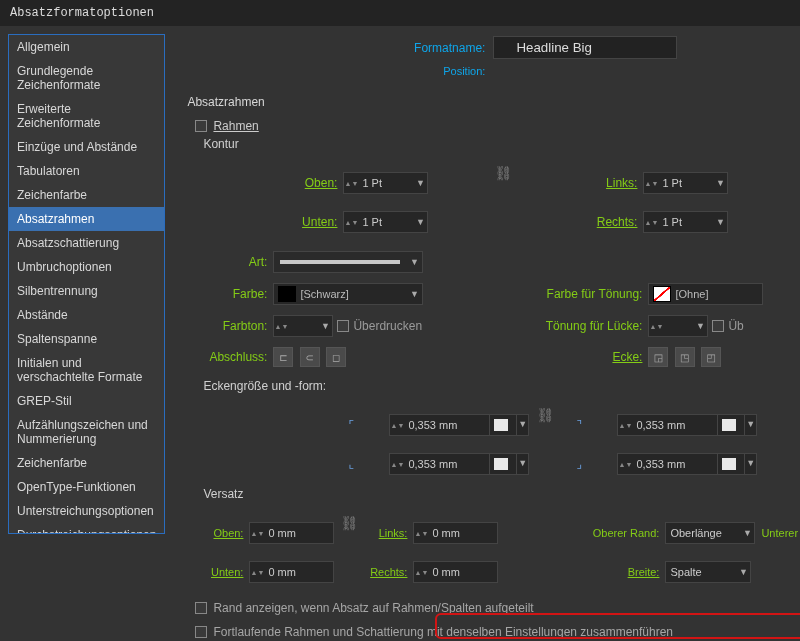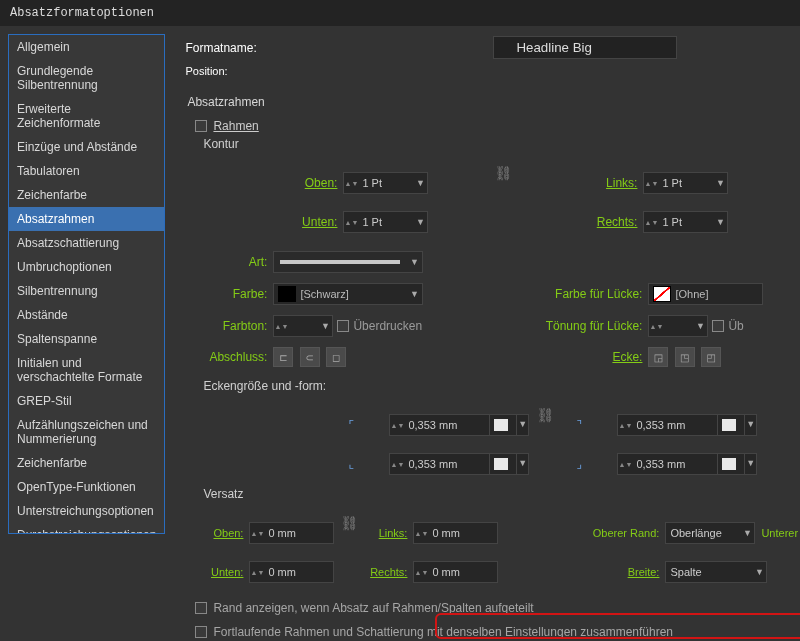--- a/index.html
+++ b/index.html
@@ -10,21 +10,21 @@
   .layout { display: flex; height: calc(100% - 26px); }
 
   .sidebar { width: 222px; margin: 8px 0 8px 8px; }
   .sidebar-inner { border: 1px solid #2a6dbf; background: #383838; height: 500px; overflow: hidden; }
   .side-item { padding: 5px 8px; color: #d8d8d8; cursor: pointer; }
   .side-item.selected { background: #3a70b0; color: #ffffff; }
 
   .main { flex: 1; padding: 10px 0 0 20px; position: relative; }
 
   .row-top { display: flex; align-items: center; gap: 8px; margin-bottom: 6px; }
-  .lbl-right { text-align: left; color: #ffffff; }
+  .lbl-right { text-align: right; color: #0ea5e9; }
   .text-input { background: #222; border: 1px solid #444; color: #ddd; padding: 3px 22px; width: 184px; }
 
   .section-title { color: #d8d8d8; margin: 18px 0 10px 2px; font-size: 12px; }
 
   .checkbox-row { display: flex; align-items: center; gap: 6px; margin-left: 10px; margin-bottom: 4px; }
   .cb { width: 12px; height: 12px; border: 1px solid #888; background: #3a3a3a; display: inline-block; flex-shrink: 0; }
 
   .grp { margin-left: 18px; margin-bottom: 12px; }
   .grp-title { color: #d0d0d0; margin-bottom: 14px; }
 
@@ -71,21 +71,21 @@
 </head>
 <body>
 
 <div class="titlebar">Absatzformatoptionen</div>
 
 <div class="layout">
 
   <div class="sidebar">
     <div class="sidebar-inner">
       <div class="side-item">Allgemein</div>
-      <div class="side-item">Grundlegende Silbentrennung</div>
+      <div class="side-item">Grundlegende Zeichenformate</div>
       <div class="side-item">Erweiterte Zeichenformate</div>
       <div class="side-item">Einzüge und Abstände</div>
       <div class="side-item">Tabulatoren</div>
       <div class="side-item">Zeichenfarbe</div>
       <div class="side-item selected">Absatzrahmen</div>
       <div class="side-item">Absatzschattierung</div>
       <div class="side-item">Umbruchoptionen</div>
       <div class="side-item">Silbentrennung</div>
       <div class="side-item">Abstände</div>
       <div class="side-item">Spaltenspanne</div>
@@ -163,21 +163,21 @@
           <div></div>
 
         <div class="lbl">Farbe:</div>
         <div class="swatch-select">
             <div class="swatch black"></div>
             <div class="txt">[Schwarz]</div>
             <div class="dd">▼</div>
           </div>
         <div></div>
           <div></div>
-        <div class="lbl"><span style="white-space:nowrap">Farbe für Lücke:</span></div>
+        <div class="lbl"><span style="white-space:nowrap">Farbe für Tönung:</span></div>
         <div class="swatch-select" style="width:115px">
             <div class="swatch none"></div>
             <div class="txt">[Ohne]</div>
           </div>
         <div></div>
 
         <div class="lbl">Farbton:</div>
         <div style="display:flex;gap:4px;align-items:center">
           <div class="spin" style="width:60px">
               <div class="arrows">▲▼</div>
@@ -300,21 +300,21 @@
             <div class="val">0 mm</div>
           </div>
         <div></div>
         <div class="lbl"><span class="u">Rechts:</span></div>
         <div class="spin">
             <div class="arrows">▲▼</div>
             <div class="val">0 mm</div>
           </div>
         <div></div>
         <div class="lbl"><span class="u">Breite:</span></div>
-        <div class="spin" style="width:102px">
+        <div class="spin" style="width:86px">
             <div class="val">Spalte</div>
             <div class="dd">▼</div>
           </div>
         <div></div>
       </div>
     </div>
 
     <div class="footer-row">
       <span class="cb"></span>
       <span>Rand anzeigen, wenn Absatz auf Rahmen/Spalten aufgeteilt</span>

